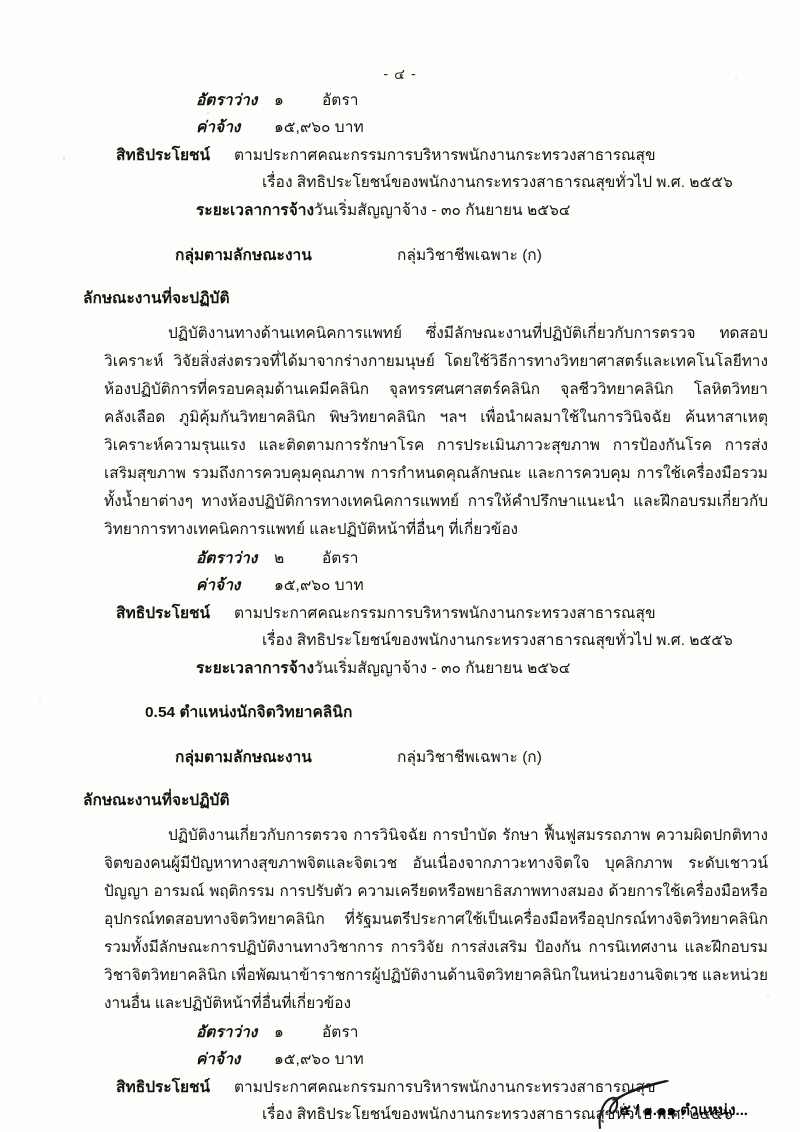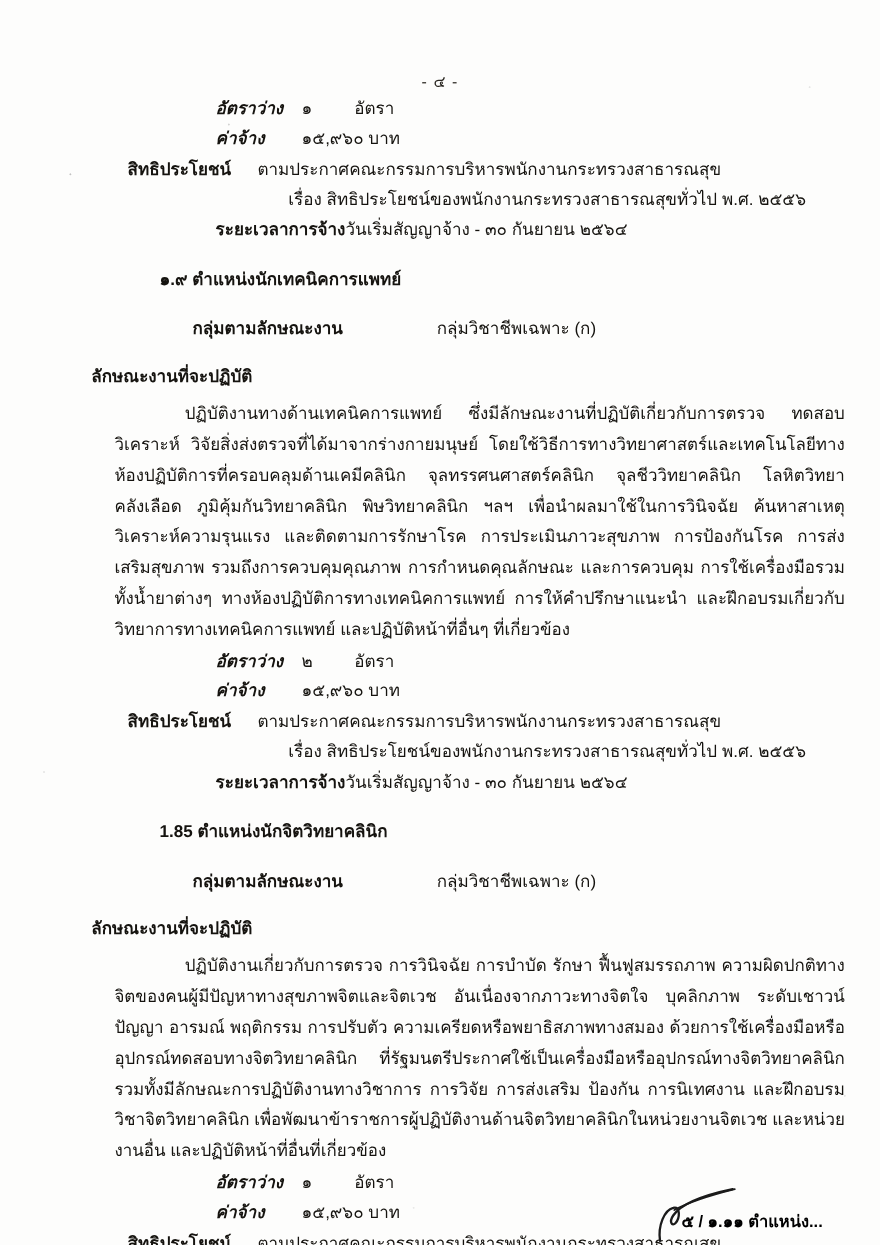--- a/index.html
+++ b/index.html
@@ -174,21 +174,20 @@
       </div>
 
       <div class="field-row indent-196">
         <span class="label lbl-w-118">ระยะเวลาการจ้าง</span>
         <span class="value">วันเริ่มสัญญาจ้าง - ๓๐ กันยายน ๒๕๖๔</span>
       </div>
     </div>
 
     <div>
 
-      <div class="section-heading">๑.๙ ตำแหน่งนักเทคนิคการแพทย์</div>
 
       <div class="group-row">
         <span class="g-label">กลุ่มตามลักษณะงาน</span>
         <span class="g-value">กลุ่มวิชาชีพเฉพาะ (ก)</span>
       </div>
 
       <div class="sub-label">ลักษณะงานที่จะปฏิบัติ</div>
 
       <div class="body-para">ปฏิบัติงานทางด้านเทคนิคการแพทย์ ซึ่งมีลักษณะงานที่ปฏิบัติเกี่ยวกับการตรวจ ทดสอบ วิเคราะห์ วิจัยสิ่งส่งตรวจที่ได้มาจากร่างกายมนุษย์ โดยใช้วิธีการทางวิทยาศาสตร์และเทคโนโลยีทางห้องปฏิบัติการที่ครอบคลุมด้านเคมีคลินิก จุลทรรศนศาสตร์คลินิก จุลชีววิทยาคลินิก โลหิตวิทยา คลังเลือด ภูมิคุ้มกันวิทยาคลินิก พิษวิทยาคลินิก ฯลฯ เพื่อนำผลมาใช้ในการวินิจฉัย ค้นหาสาเหตุ วิเคราะห์ความรุนแรง และติดตามการรักษาโรค การประเมินภาวะสุขภาพ การป้องกันโรค การส่งเสริมสุขภาพ รวมถึงการควบคุมคุณภาพ การกำหนดคุณลักษณะ และการควบคุม การใช้เครื่องมือรวมทั้งน้ำยาต่างๆ ทางห้องปฏิบัติการทางเทคนิคการแพทย์ การให้คำปรึกษาแนะนำ และฝึกอบรมเกี่ยวกับวิทยาการทางเทคนิคการแพทย์ และปฏิบัติหน้าที่อื่นๆ ที่เกี่ยวข้อง</div>
 
@@ -212,21 +211,21 @@
       </div>
 
       <div class="field-row indent-196">
         <span class="label lbl-w-118">ระยะเวลาการจ้าง</span>
         <span class="value">วันเริ่มสัญญาจ้าง - ๓๐ กันยายน ๒๕๖๔</span>
       </div>
     </div>
 
     <div>
 
-      <div class="section-heading">1.85 ตำแหน่งนักจิตวิทยาคลินิก</div>
+      <div class="section-heading">0.54 ตำแหน่งนักจิตวิทยาคลินิก</div>
 
       <div class="group-row">
         <span class="g-label">กลุ่มตามลักษณะงาน</span>
         <span class="g-value">กลุ่มวิชาชีพเฉพาะ (ก)</span>
       </div>
 
       <div class="sub-label">ลักษณะงานที่จะปฏิบัติ</div>
 
       <div class="body-para">ปฏิบัติงานเกี่ยวกับการตรวจ การวินิจฉัย การบำบัด รักษา ฟื้นฟูสมรรถภาพ ความผิดปกติทางจิตของคนผู้มีปัญหาทางสุขภาพจิตและจิตเวช อันเนื่องจากภาวะทางจิตใจ บุคลิกภาพ ระดับเชาวน์ปัญญา อารมณ์ พฤติกรรม การปรับตัว ความเครียดหรือพยาธิสภาพทางสมอง ด้วยการใช้เครื่องมือหรืออุปกรณ์ทดสอบทางจิตวิทยาคลินิก ที่รัฐมนตรีประกาศใช้เป็นเครื่องมือหรืออุปกรณ์ทางจิตวิทยาคลินิก รวมทั้งมีลักษณะการปฏิบัติงานทางวิชาการ การวิจัย การส่งเสริม ป้องกัน การนิเทศงาน และฝึกอบรมวิชาจิตวิทยาคลินิก เพื่อพัฒนาข้าราชการผู้ปฏิบัติงานด้านจิตวิทยาคลินิกในหน่วยงานจิตเวช และหน่วยงานอื่น และปฏิบัติหน้าที่อื่นที่เกี่ยวข้อง</div>
 

